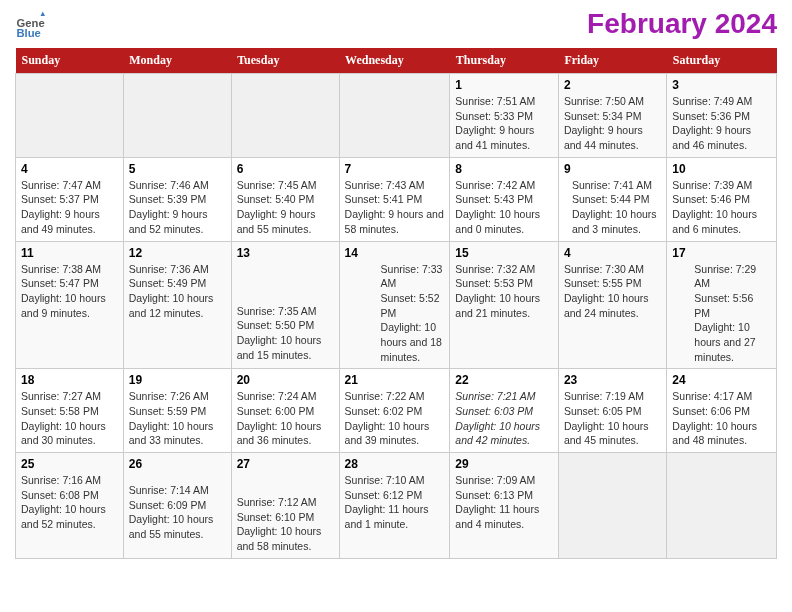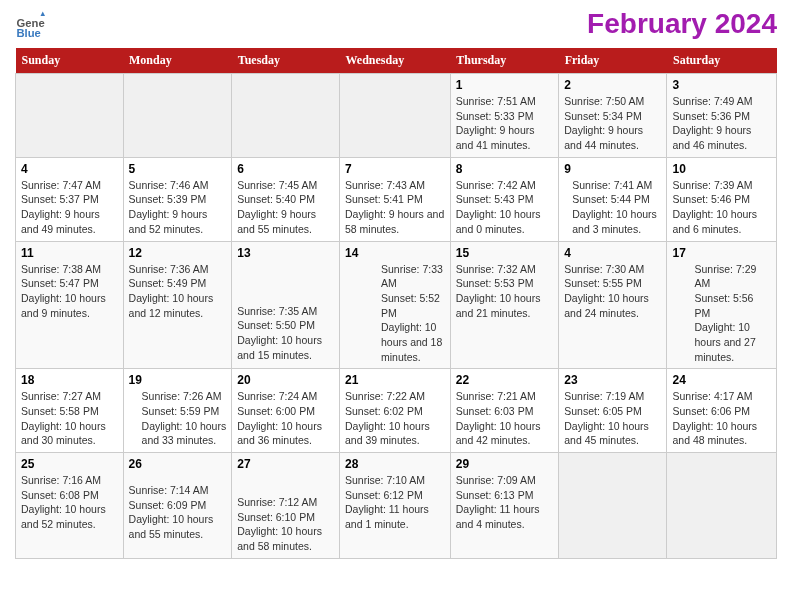--- a/index.html
+++ b/index.html
@@ -222,39 +222,39 @@
       </tr>
       <tr>
         <td>
           <span class="day-num">18</span>
           <div class="day-info" style="white-space: pre-line;">Sunrise: 7:27 AM
 Sunset: 5:58 PM
 Daylight: 10 hours and 30 minutes.</div>
         </td>
         <td>
           <span class="day-num">19</span>
-          <div class="day-info" style="white-space: pre-line; margin-left: 13px;">Sunrise: 7:26 AM
+          <div class="day-info" style="white-space: pre-line;">Sunrise: 7:26 AM
 Sunset: 5:59 PM
 Daylight: 10 hours and 33 minutes.</div>
         </td>
         <td>
           <span class="day-num">20</span>
           <div class="day-info" style="white-space: pre-line;">Sunrise: 7:24 AM
 Sunset: 6:00 PM
 Daylight: 10 hours and 36 minutes.</div>
         </td>
         <td>
           <span class="day-num">21</span>
           <div class="day-info" style="white-space: pre-line;">Sunrise: 7:22 AM
 Sunset: 6:02 PM
 Daylight: 10 hours and 39 minutes.</div>
         </td>
         <td>
           <span class="day-num">22</span>
-          <div class="day-info" style="white-space: pre-line;">Sunrise: 7:21 AM
+          <div class="day-info" style="white-space: pre-line; font-style: italic;">Sunrise: 7:21 AM
 Sunset: 6:03 PM
 Daylight: 10 hours and 42 minutes.</div>
         </td>
         <td>
           <span class="day-num">23</span>
           <div class="day-info" style="white-space: pre-line;">Sunrise: 7:19 AM
 Sunset: 6:05 PM
 Daylight: 10 hours and 45 minutes.</div>
         </td>
         <td>

